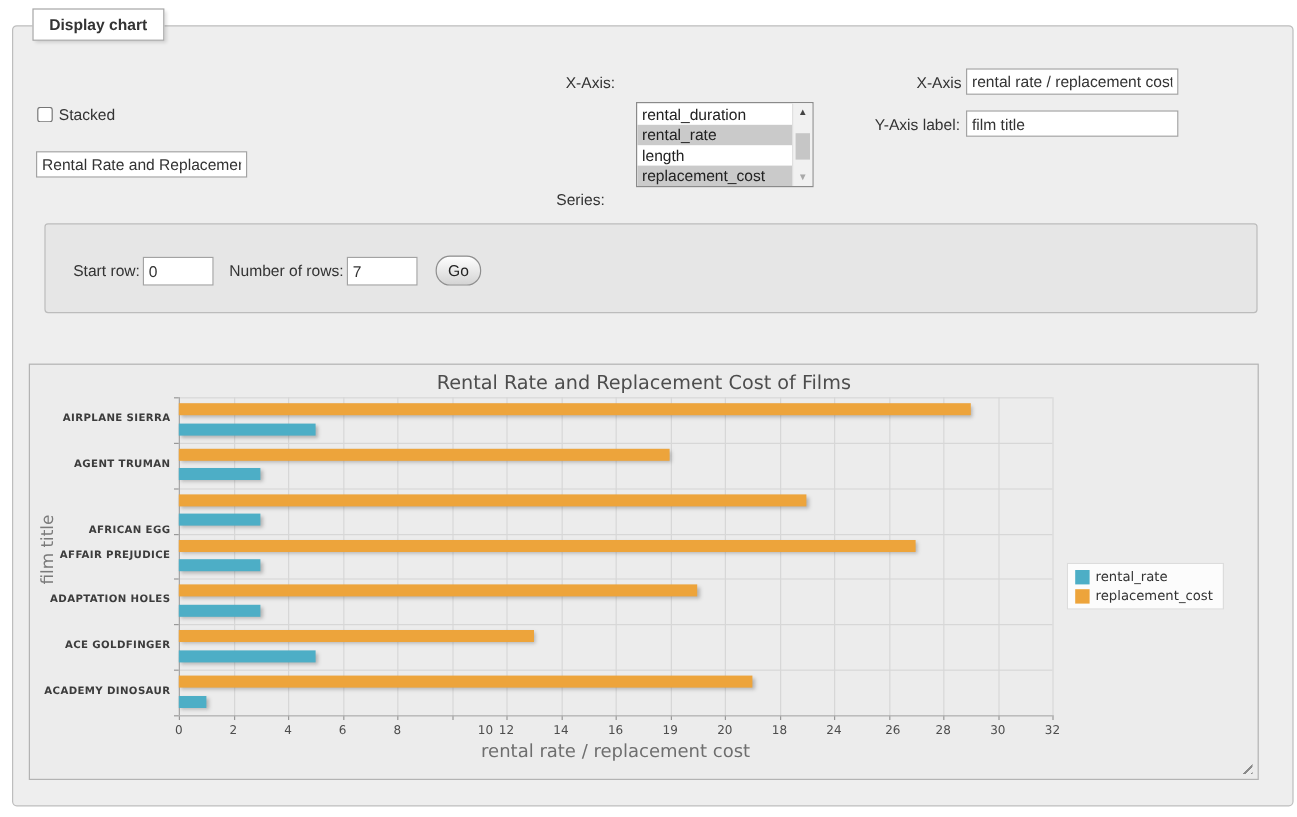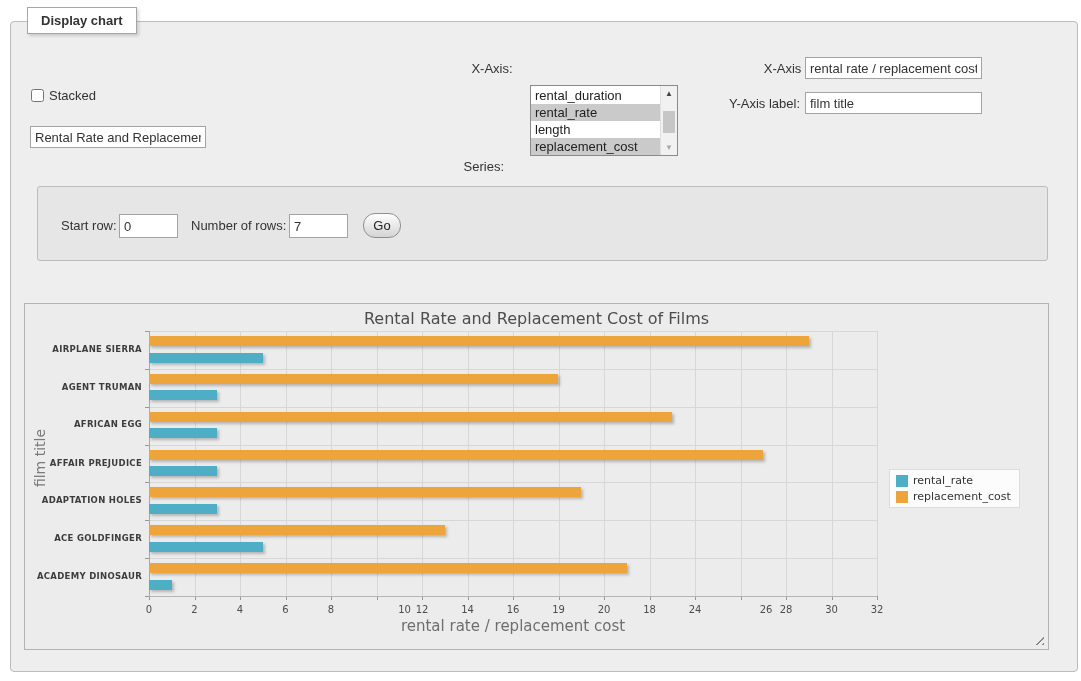--- a/index.html
+++ b/index.html
@@ -175,21 +175,21 @@
         <div class="tick-x" style="left: 455px;"></div>
         <div class="x-tick-label" style="left: 455px;">20</div>
         <div class="gridline-v" style="left: 500.5px;"></div>
         <div class="tick-x" style="left: 500.5px;"></div>
         <div class="x-tick-label" style="left: 500.5px;">18</div>
         <div class="gridline-v" style="left: 546px;"></div>
         <div class="tick-x" style="left: 546px;"></div>
         <div class="x-tick-label" style="left: 546px;">24</div>
         <div class="gridline-v" style="left: 591.5px;"></div>
         <div class="tick-x" style="left: 591.5px;"></div>
-        <div class="x-tick-label" style="left: 617px;">26</div>
+        <div class="x-tick-label" style="left: 595px;">26</div>
         <div class="gridline-v" style="left: 637px;"></div>
         <div class="tick-x" style="left: 637px;"></div>
         <div class="x-tick-label" style="left: 637px;">28</div>
         <div class="gridline-v" style="left: 682.5px;"></div>
         <div class="tick-x" style="left: 682.5px;"></div>
         <div class="x-tick-label" style="left: 682.5px;">30</div>
         <div class="gridline-v" style="left: 728px;"></div>
         <div class="tick-x" style="left: 728px;"></div>
         <div class="x-tick-label" style="left: 728px;">32</div>
         <div class="tick-y" style="top: 0px;"></div>
@@ -201,21 +201,21 @@
         <div class="tick-y" style="top: 227.143px;"></div>
         <div class="tick-y" style="top: 265px;"></div>
         <div class="axis-line-y"></div>
         <div class="axis-line-x"></div>
         <div class="cat-label" style="top: 17.9286px;">AIRPLANE SIERRA</div>
         <div class="bar" style="top: 5px; width: 659.522px; background: rgb(237, 164, 59);"></div>
         <div class="bar" style="top: 21.5px; width: 113.522px; background: rgb(77, 174, 198);"></div>
         <div class="cat-label" style="top: 55.7857px;">AGENT TRUMAN</div>
         <div class="bar" style="top: 42.8571px; width: 409.272px; background: rgb(237, 164, 59);"></div>
         <div class="bar" style="top: 59.3571px; width: 68.0225px; background: rgb(77, 174, 198);"></div>
-        <div class="cat-label" style="top: 93px;">AFRICAN EGG</div>
+        <div class="cat-label" style="top: 111px;">AFRICAN EGG</div>
         <div class="bar" style="top: 80.7143px; width: 523.022px; background: rgb(237, 164, 59);"></div>
         <div class="bar" style="top: 97.2143px; width: 68.0225px; background: rgb(77, 174, 198);"></div>
         <div class="cat-label" style="top: 131.5px;">AFFAIR PREJUDICE</div>
         <div class="bar" style="top: 118.571px; width: 614.022px; background: rgb(237, 164, 59);"></div>
         <div class="bar" style="top: 135.071px; width: 68.0225px; background: rgb(77, 174, 198);"></div>
         <div class="cat-label" style="top: 169.357px;">ADAPTATION HOLES</div>
         <div class="bar" style="top: 156.429px; width: 432.022px; background: rgb(237, 164, 59);"></div>
         <div class="bar" style="top: 172.929px; width: 68.0225px; background: rgb(77, 174, 198);"></div>
         <div class="cat-label" style="top: 207.214px;">ACE GOLDFINGER</div>
         <div class="bar" style="top: 194.286px; width: 295.522px; background: rgb(237, 164, 59);"></div>

